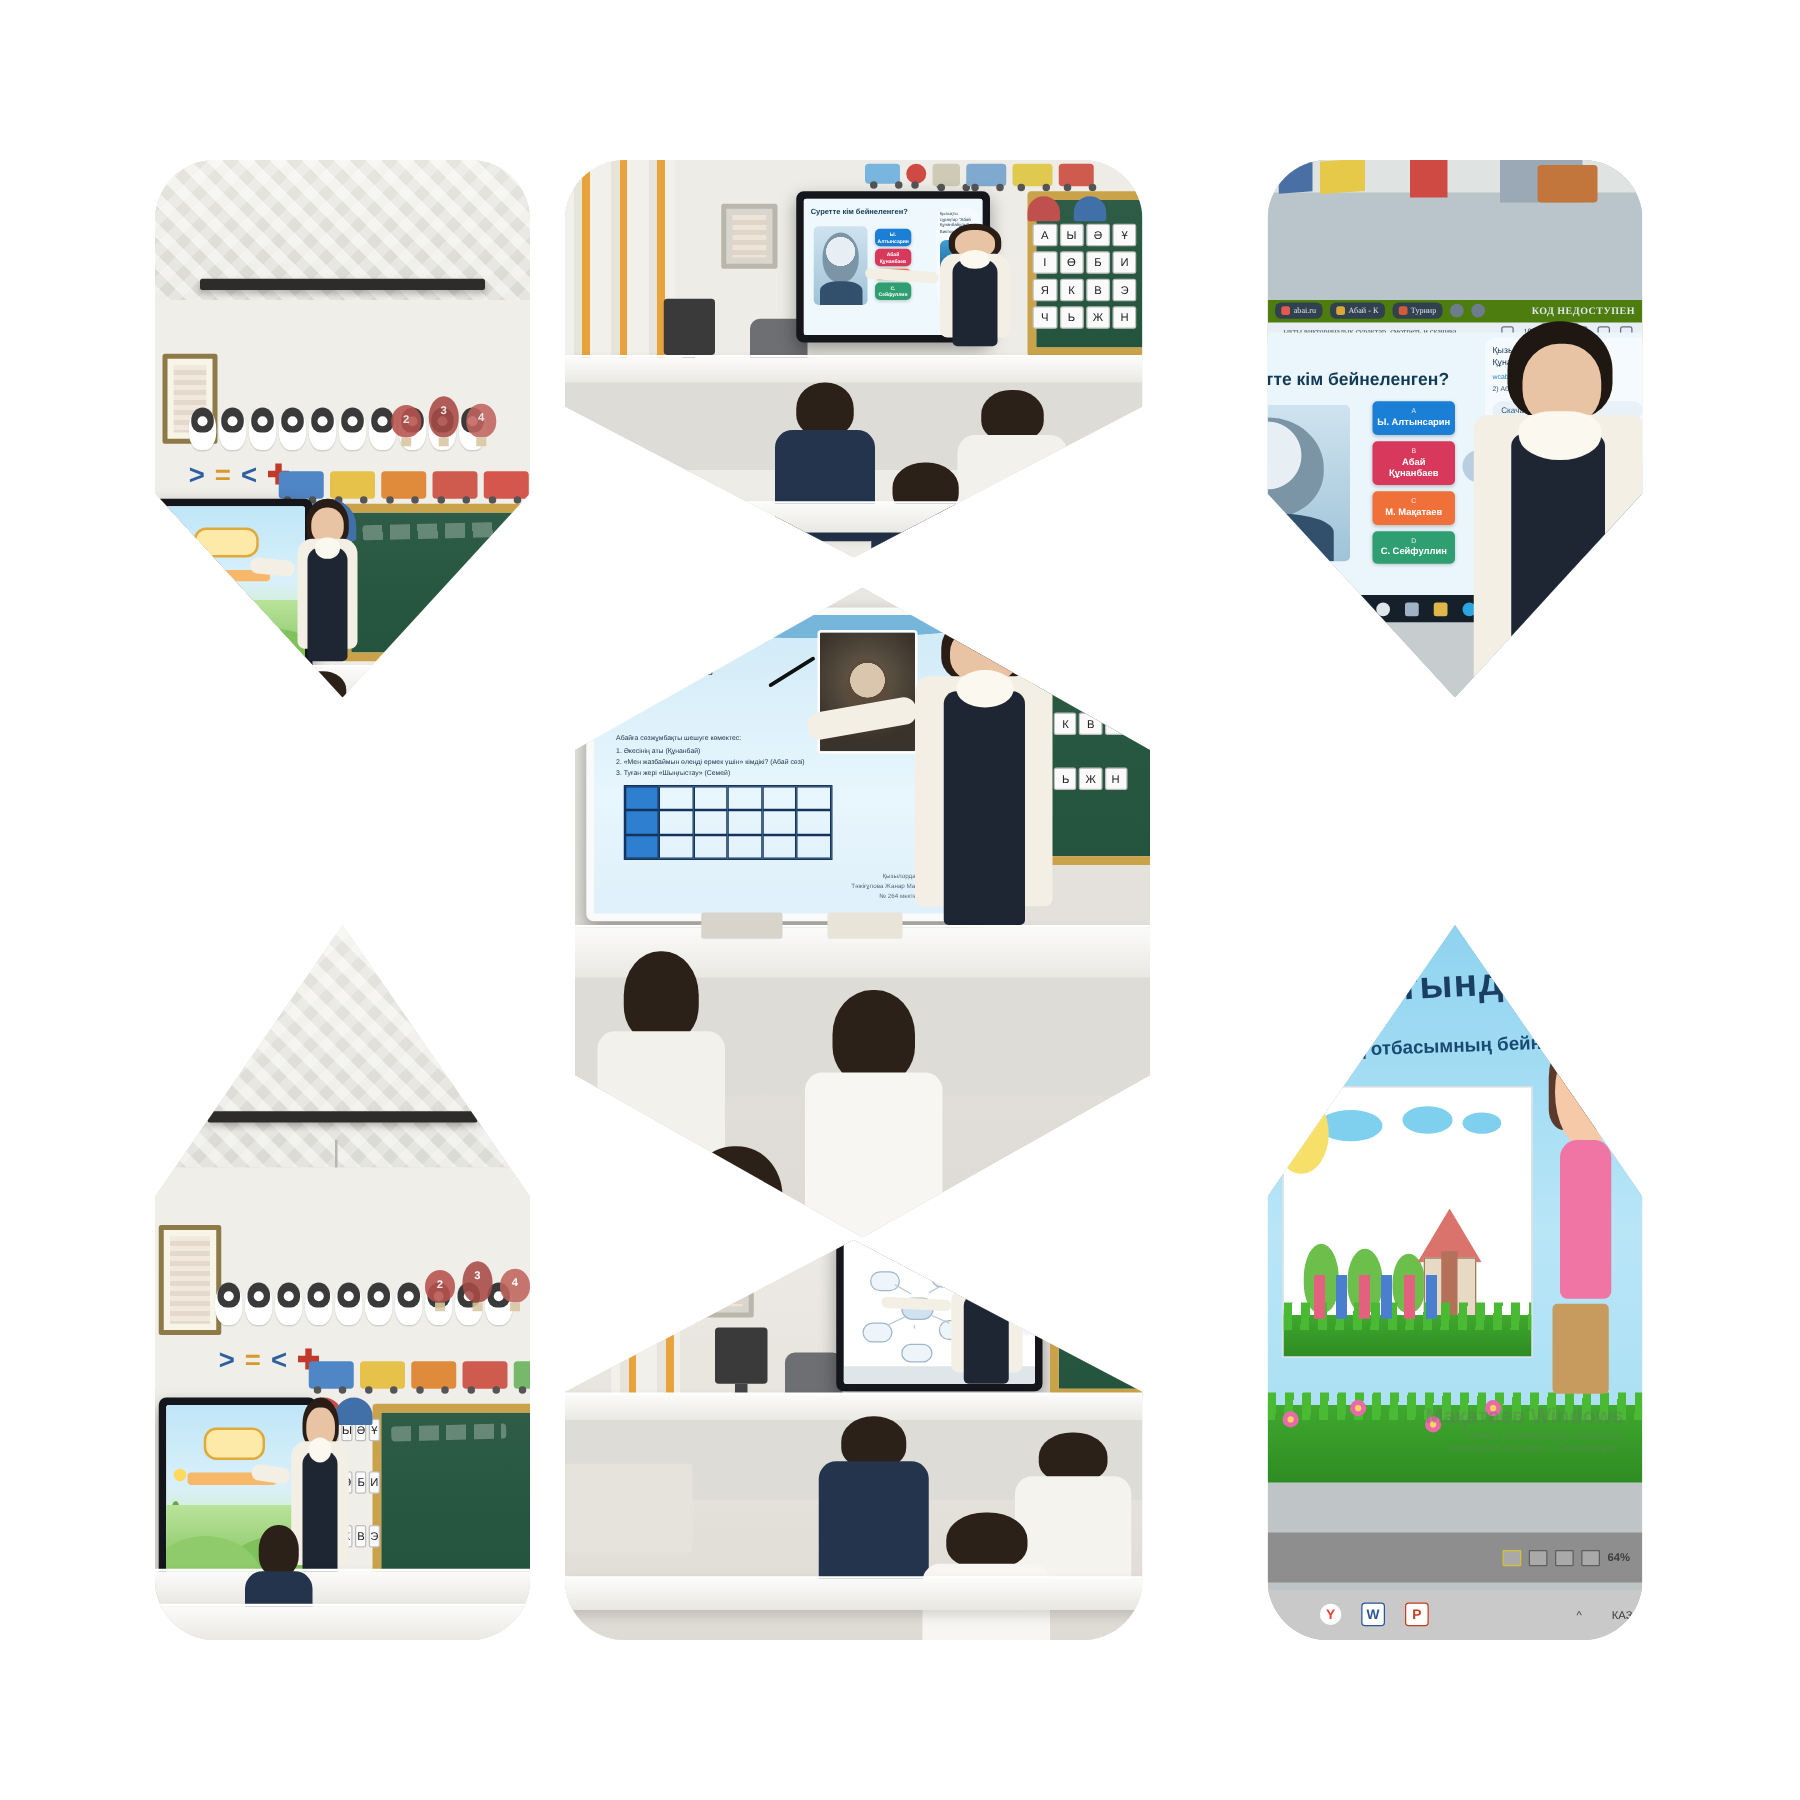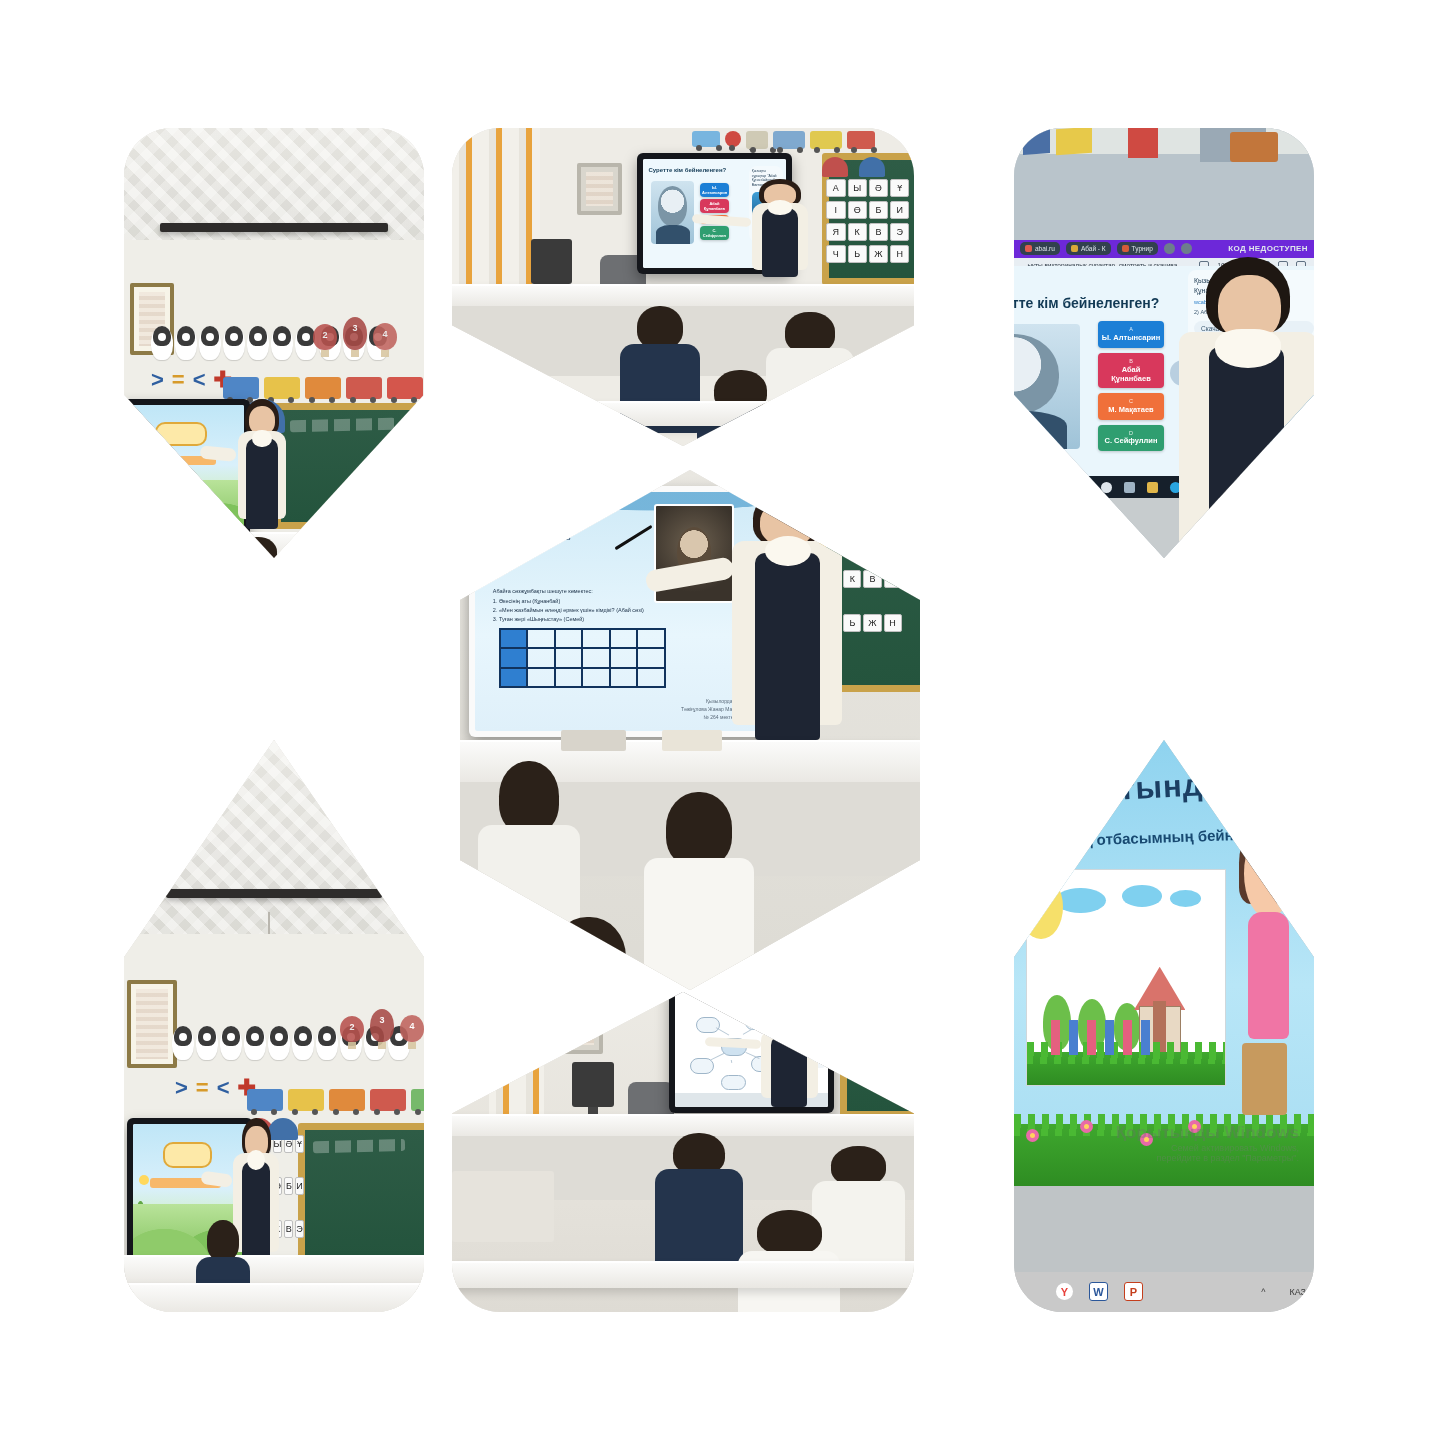--- a/index.html
+++ b/index.html
@@ -205,21 +205,21 @@
   .winbar{position:absolute;left:0;right:0;bottom:0;height:7%;background:#c9c9c9;
      display:flex;align-items:center;gap:16px;padding-left:14%;}
   .wb{width:17px;height:17px;border-radius:3px;display:flex;align-items:center;
      justify-content:center;font-size:11px;font-weight:bold;}
   .wb.y{color:#e8403a;background:#fff;border-radius:50%;}
   .wb.w{color:#2b579a;background:#fff;border:1px solid #2b579a;}
   .wb.p{color:#c43e1c;background:#fff;border:1px solid #c43e1c;}
   .winbar .kaz{margin-left:auto;margin-right:8px;font-size:9px;color:#3c3c3c;}
 
   
-  .chrome{position:absolute;left:0;right:0;top:0;background:#6d28d9;}
+  .chrome{position:absolute;left:0;right:0;top:0;background:#4d7c0f;font-family:Liberation Serif, serif;}
   .chrome .tabs{display:flex;align-items:center;gap:6px;height:18px;padding:0 6px;}
   .tab{background:#32414f;border-radius:5px;height:13px;display:flex;align-items:center;
      gap:3px;padding:0 5px;font-size:6.5px;color:#dfe6ec;white-space:nowrap;}
   .tab i{width:7px;height:7px;border-radius:2px;display:block;}
   .chrome .codelabel{margin-left:auto;font-size:8px;color:#dfe6ec;font-weight:bold;letter-spacing:.4px;}
   .omni{height:16px;background:#e8eef3;display:flex;align-items:center;gap:8px;padding:0 8px;}
   .omni .url{font-size:6.5px;color:#2d3b47;overflow:hidden;white-space:nowrap;flex:1;}
   .omni .pct{font-size:6.5px;color:#2d3b47;}
   .omni .ic{width:8px;height:8px;border:1px solid #5f7183;border-radius:2px;}
   .winstart{position:absolute;left:0;right:0;bottom:0;height:8%;background:#16202b;
@@ -821,25 +821,32 @@
 
         <div class="kid-girl">
           <div class="kr"></div>
             <div class="kh"></div>
             <div class="kb"></div>
         </div>
         <div class="stool"></div>
       </div>
 
       <div class="activation" style="bottom:26%;">
-        <div class="a1">Қорытынды Windows</div>
+        <div class="a1">Мақатаев Windows</div>
         <div class="a2">Семей активировать Windows,</div>
         <div class="a2">перейдите в раздел "Параметры".</div>
       </div>
 
+      <div class="ppt-status" style="bottom:8%;height:7%;">
+        <div class="ppt-icon sel"></div>
+        <div class="ppt-icon"></div>
+        <div class="ppt-icon"></div>
+        <div class="ppt-icon"></div>
+        <div class="ppt-zoom">64%</div>
+      </div>
 
       <div class="winbar">
         <div class="wb y">Y</div>
         <div class="wb w">W</div>
         <div class="wb p">P</div>
         <span class="kaz">^</span>
         <span class="kaz" style="margin-left:0;">КАЗ</span>
       </div>
     </div>
   </div>

